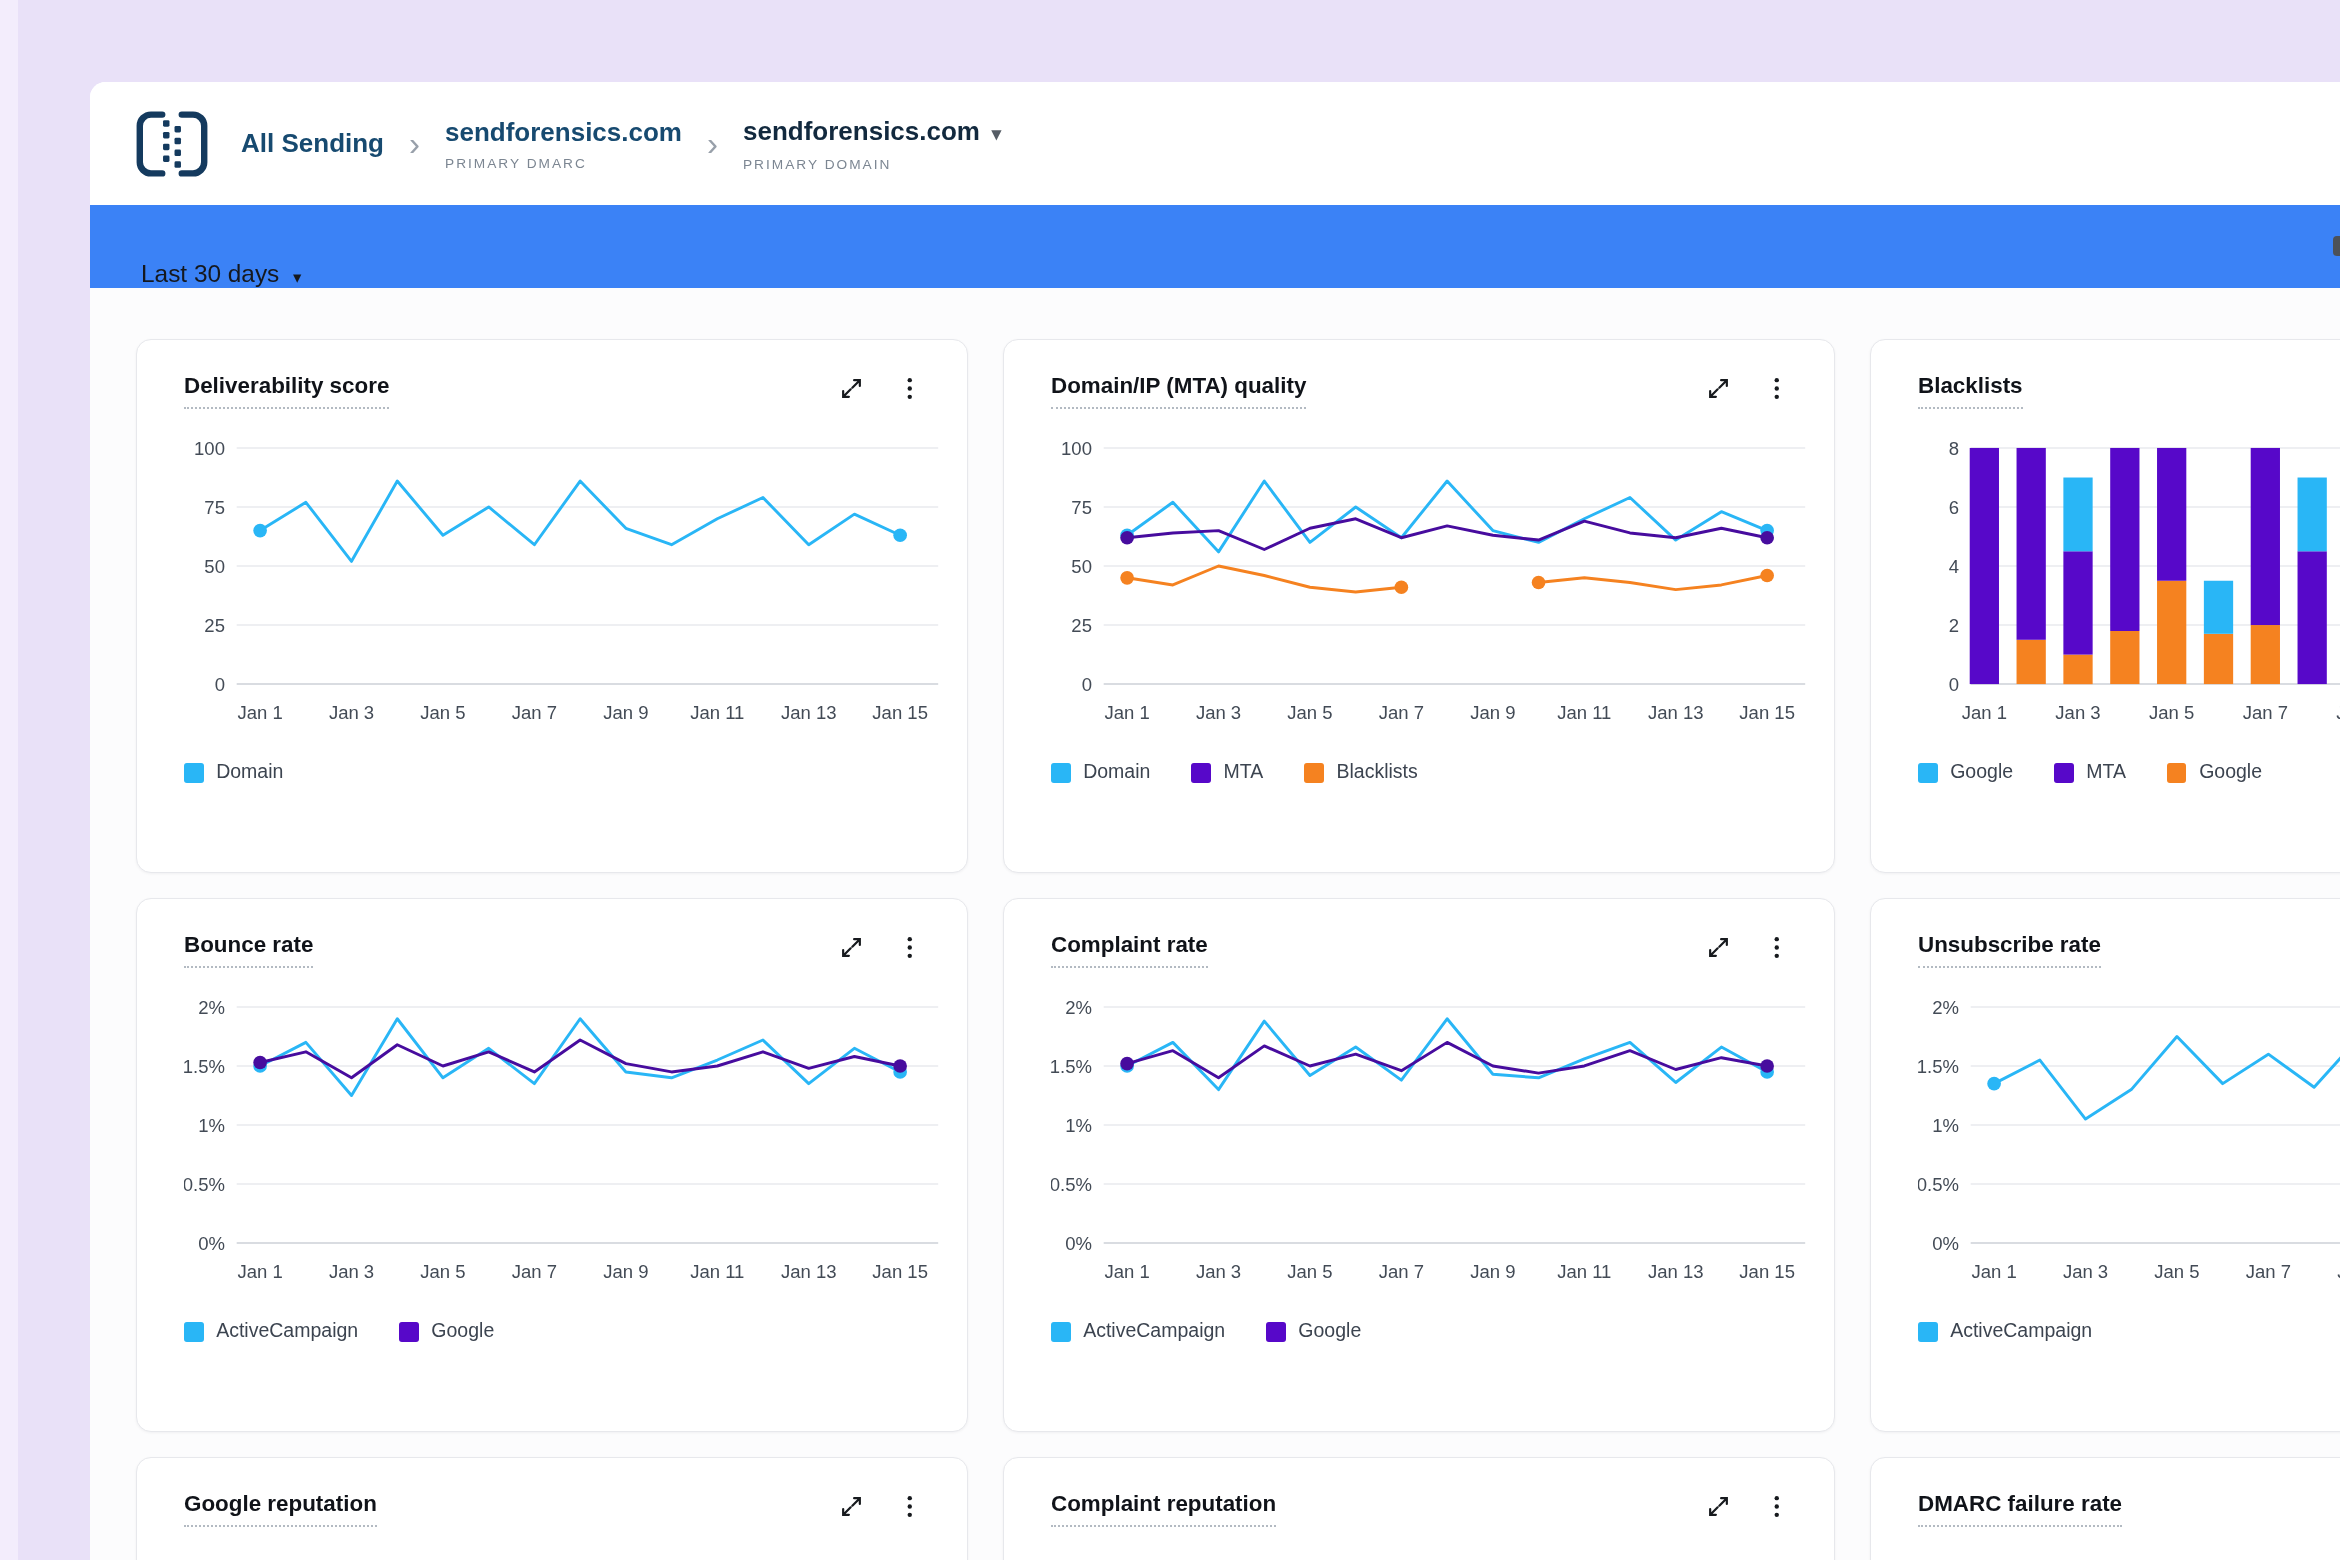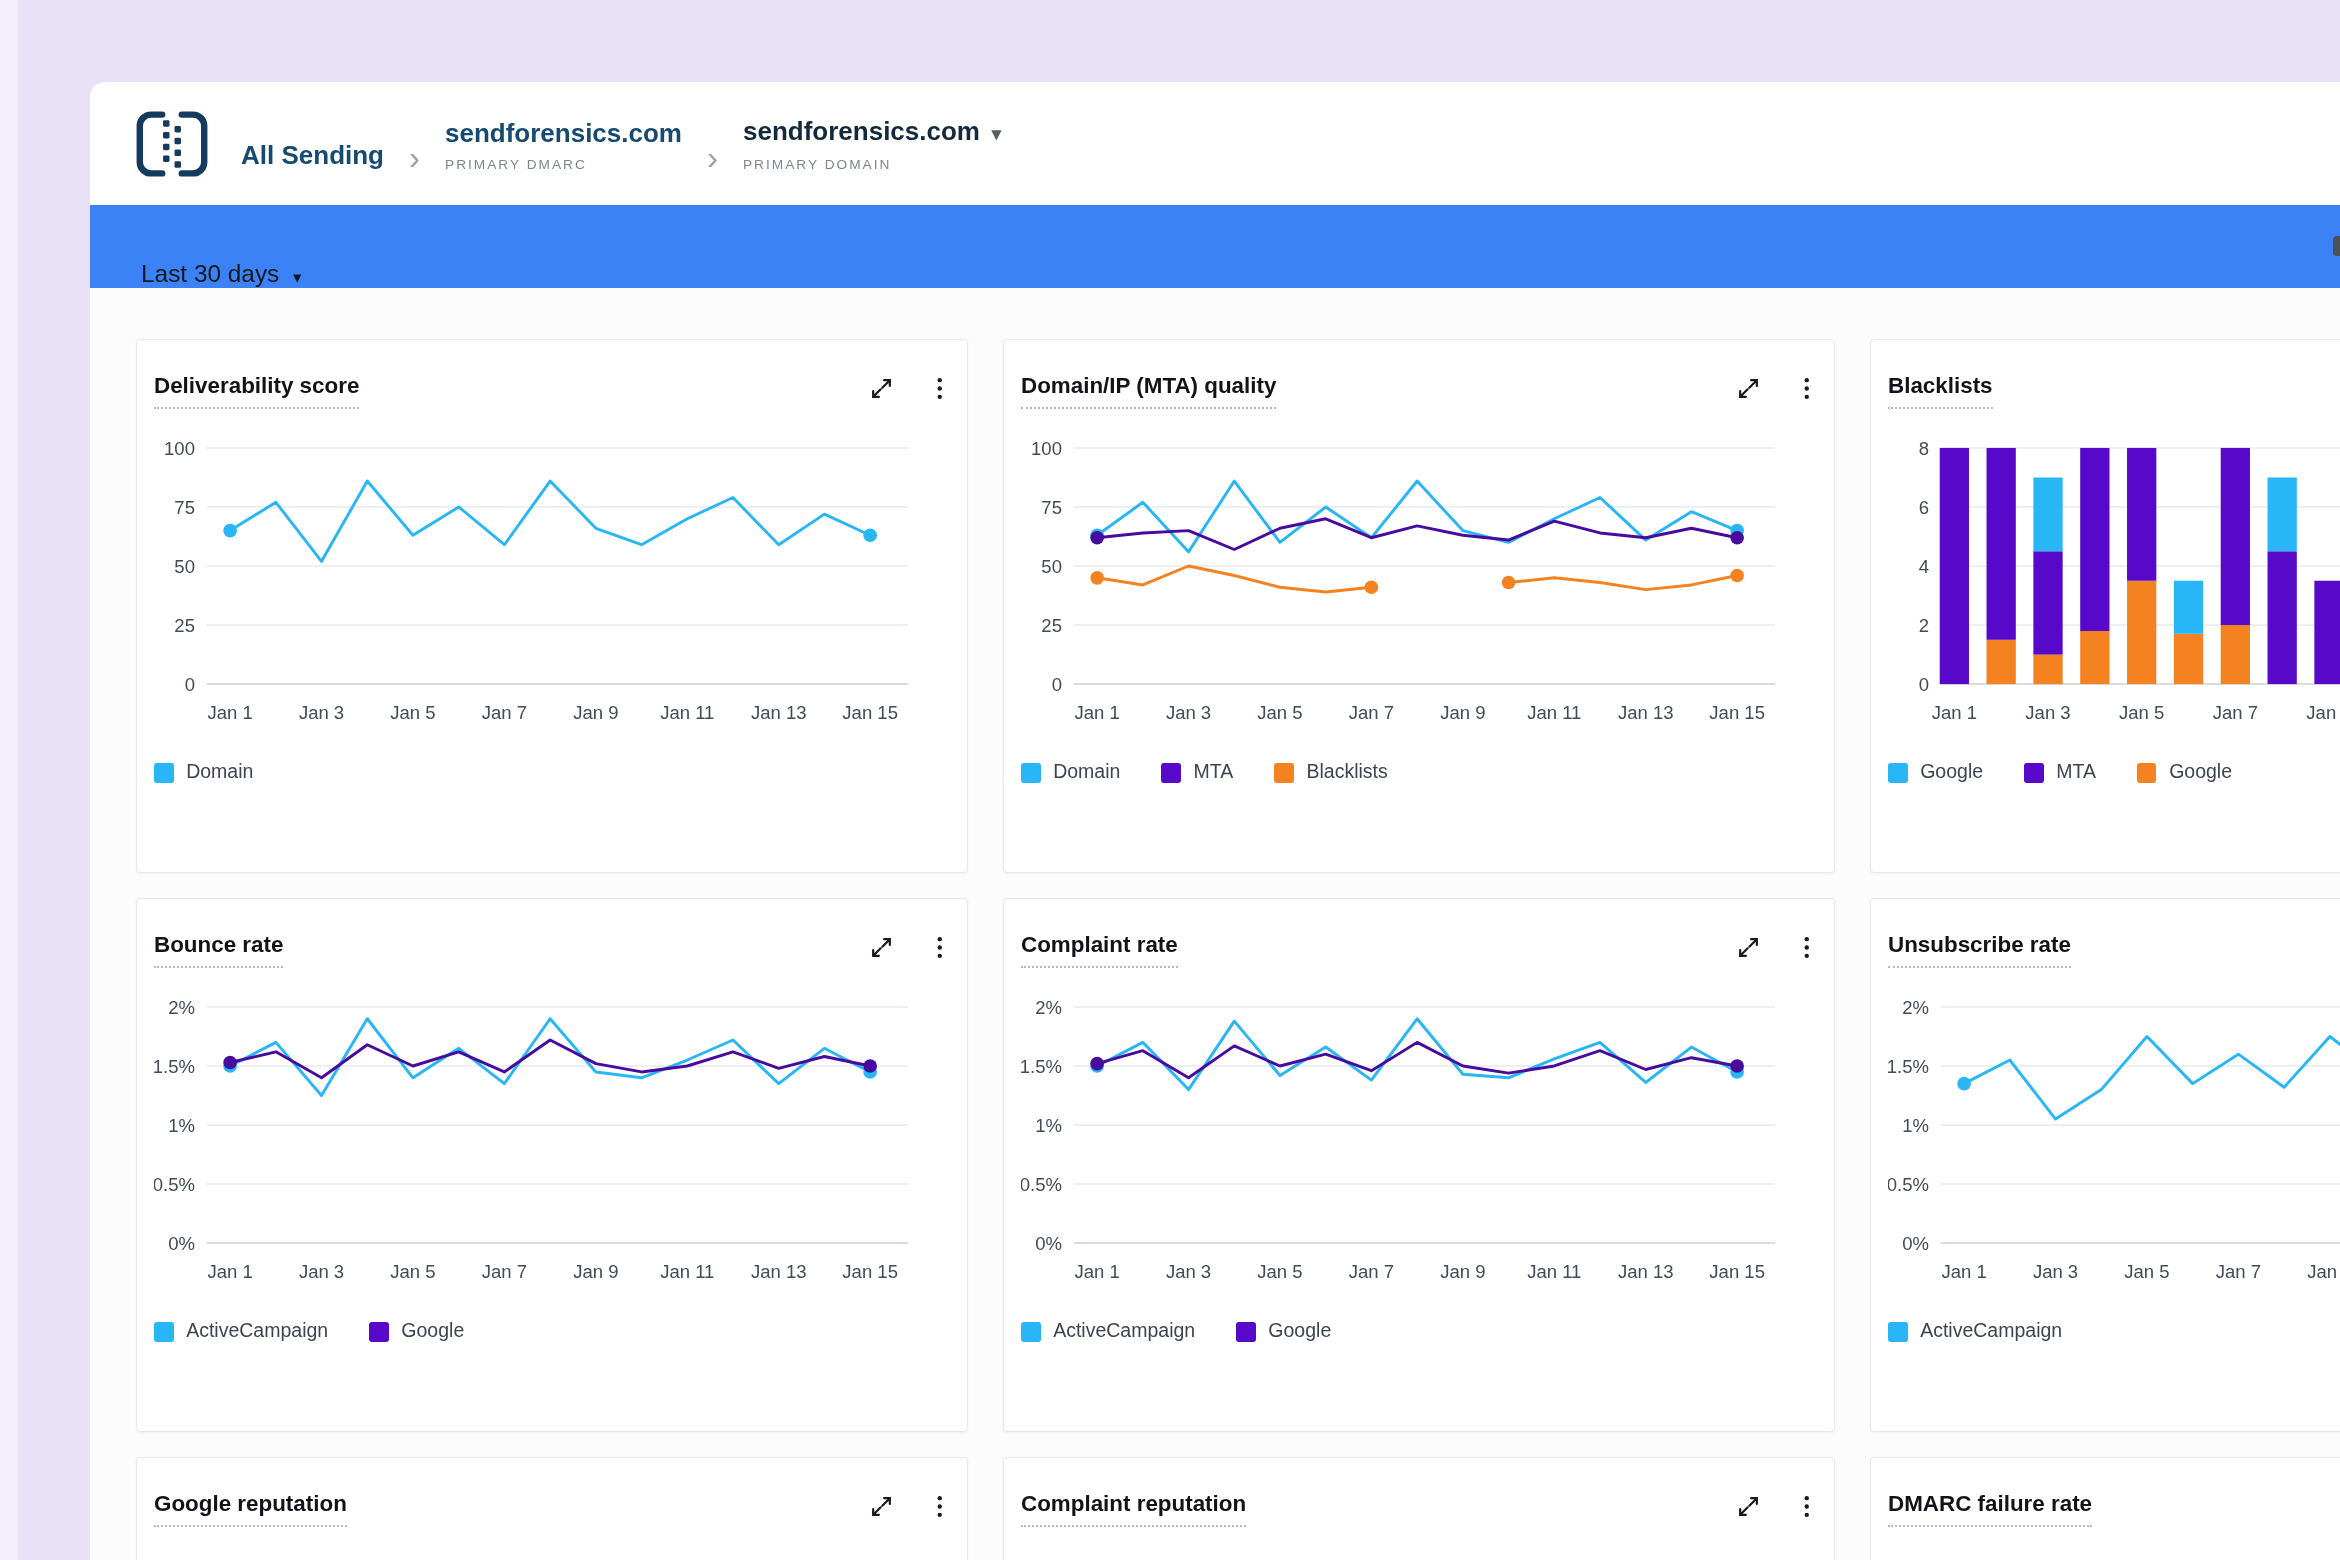--- a/index.html
+++ b/index.html
@@ -10,39 +10,39 @@
   }
   .scroll-strip{position:absolute;left:0;top:0;width:17.6px;height:1560px;background:#f3edfc;}
   .panel{
     position:absolute;left:90px;top:82px;width:2251px;height:1478px;
     background:#ffffff;border-top-left-radius:15.6px;
     display:flex;flex-direction:column;overflow:hidden;
   }
   
   .app-header{height:123px;min-height:123px;display:flex;align-items:center;padding-left:42px;background:#fff;}
   .logo{width:80px;height:70px;margin-right:29px;flex:none;}
-  .crumbs{display:flex;align-items:flex-end;gap:25px;}
+  .crumbs{display:flex;align-items:center;gap:25px;}
   .crumb{display:flex;flex-direction:column;}
   .crumb .main{font-size:26px;font-weight:bold;color:#174a70;line-height:33px;white-space:nowrap;}
   .crumb.dark .main{color:#12293e;}
   .crumb .sub{font-size:13.7px;color:#7c8692;letter-spacing:2px;margin-top:6.8px;font-weight:400;}
   .sep{font-size:33px;color:#98a0aa;line-height:29px;margin-top:1px;}
   .caret{color:#565d66;font-size:18.5px;margin-left:11.7px;}
   
   .filter-bar{height:83px;min-height:83px;background:#3b82f6;display:flex;align-items:flex-end;padding-left:51px;position:relative;}
   .range-label{font-size:24.4px;color:#15181d;font-weight:500;}
   .range-caret{color:#15181d;font-size:16.6px;margin-left:13.7px;}
   .clipped-icon{position:absolute;right:-3.9px;top:31px;width:11.7px;height:19.5px;background:#4c5158;border-radius:3.9px 0 0 3.9px;}
   
   .board{flex:1;background:#fcfcfd;padding:51px 0 0 46px;overflow:hidden;}
   .grid{display:grid;grid-template-columns:repeat(3,832px);column-gap:35px;row-gap:25px;}
   .card{
-    background:#fff;border:1px solid #e7e8ec;border-radius:4px;
+    background:#fff;border:1px solid #e7e8ec;border-radius:15px;
     box-shadow:0 1px 2.9px rgba(20,20,40,.05);
-    padding:33px 17px;height:534px;box-sizing:border-box;overflow:hidden;
+    padding:33px 47px;height:534px;box-sizing:border-box;overflow:hidden;
   }
   .card-head{display:flex;justify-content:space-between;align-items:flex-start;}
   .card-title{font-size:22.4px;font-weight:bold;color:#101319;border-bottom:2.9px dotted #b3bac2;padding-bottom:7.8px;white-space:nowrap;}
   .card-actions{display:flex;gap:35px;align-items:center;margin-top:2.9px;}
   .icon-btn{cursor:pointer;display:inline-flex;}
   .chart{margin-top:31px;height:293px;}
   .chart text{font-family:"Liberation Sans",sans-serif;}
   .legend{display:flex;gap:41px;margin-top:27px;align-items:center;}
   .legend-item{display:flex;align-items:flex-end;gap:12.7px;font-size:19.5px;color:#3c4450;}
   .swatch{width:19.5px;height:19.5px;border-radius:2.9px;flex:none;}

